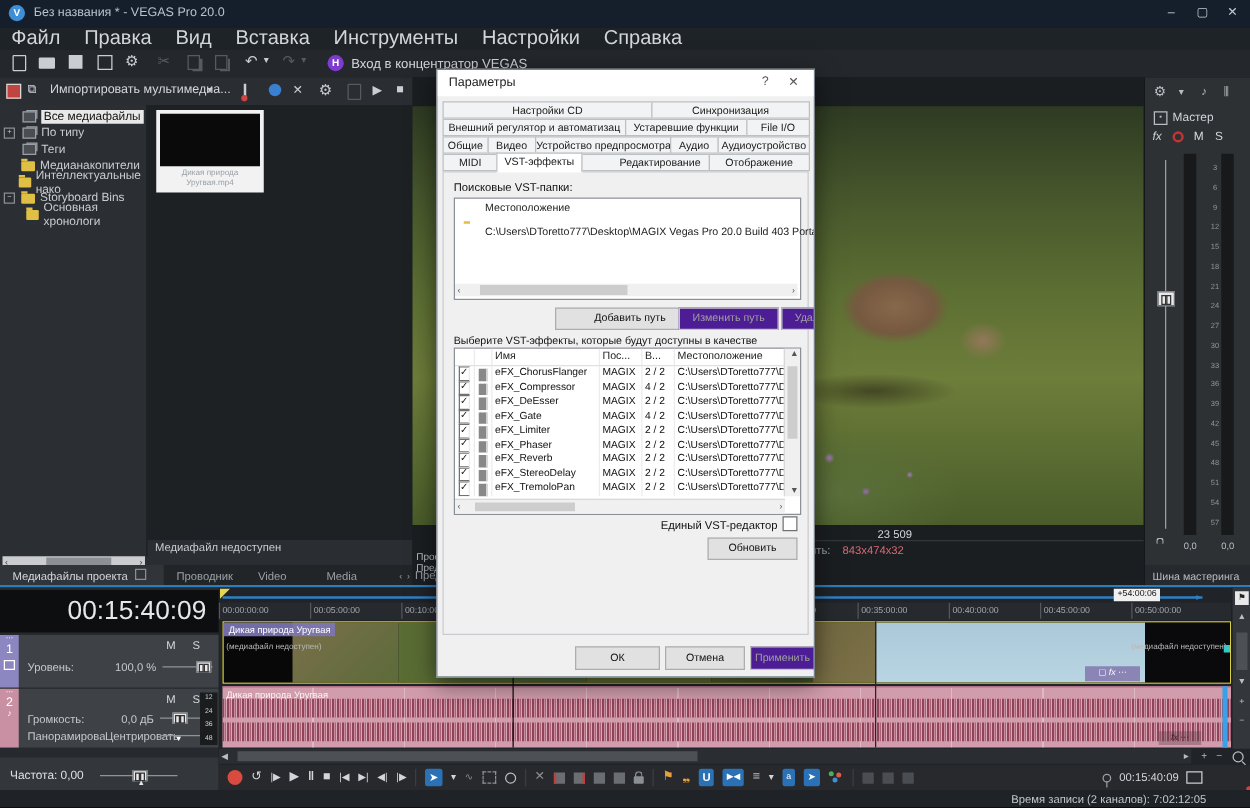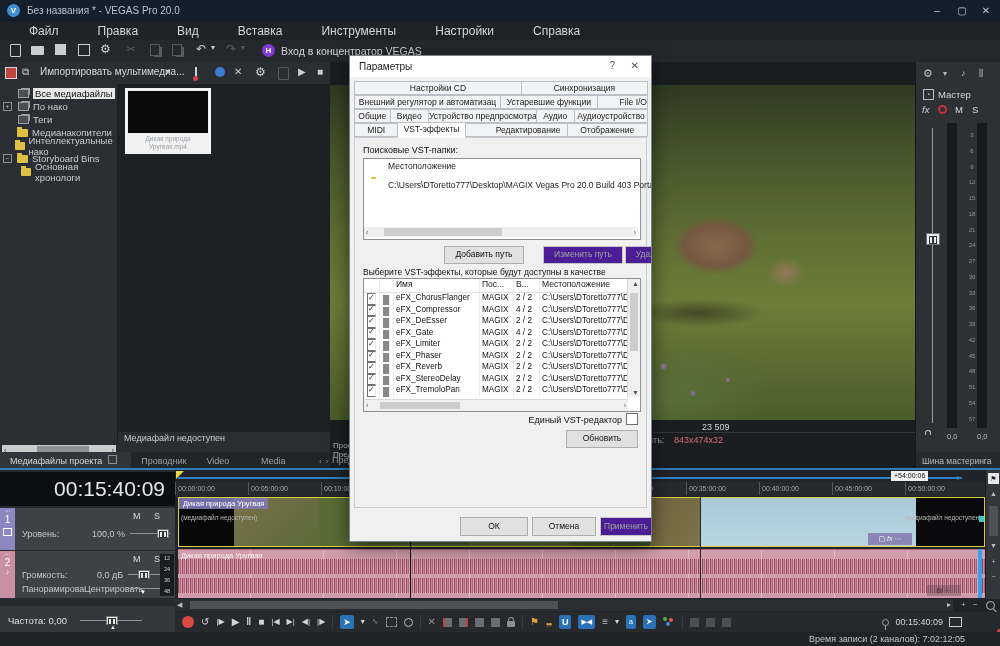--- a/index.html
+++ b/index.html
@@ -6,21 +6,21 @@
   #app{position:relative;width:1000px;height:646px;background:#17191c;overflow:hidden;
        font-family:"Liberation Sans",sans-serif;font-size:10px;color:#cdd1d5;}
   .abs{position:absolute;}
   
   .titlebar{left:0;top:0;width:1000px;height:22px;background:#141f2b;}
   .logo{left:7px;top:4px;width:13px;height:13px;border-radius:50%;background:#3f8fd6;color:#fff;
         font-size:8px;text-align:center;line-height:13px;font-weight:bold;}
   .wtitle{left:27px;top:5px;font-size:10px;color:#b9c2cc;}
   .wc{top:3px;width:22px;height:16px;text-align:center;line-height:15px;color:#c2c9d0;font-size:10px;}
   .menubar{left:0;top:22px;width:1000px;height:18px;background:#1e2327;display:flex;align-items:center;gap:19px;padding-left:9px;box-sizing:border-box;}
-  .mitem{font-size:12px;color:#d2d6da;margin-left:20px;}
+  .mitem{font-size:16px;color:#d2d6da;}
   .toolbar{left:0;top:40px;width:1000px;height:22px;background:#24282c;border-bottom:1px solid #121416;}
   .tbi{position:absolute;top:4px;}
   .glyph{font-size:12px;color:#c9ced3;}
   .dis{color:#565b60;}
   .tb-doc{width:9px;height:11px;border:1px solid #c9ced3;border-radius:1px;}
   .tb-folder{width:13px;height:9px;background:#c9ced3;border-radius:1px;margin-top:2px;}
   .tb-save{width:11px;height:11px;background:#c9ced3;}
   .tb-pop{width:10px;height:10px;border:1px solid #c9ced3;}
   .tb-copy{width:8px;height:10px;border:1px solid #565b60;box-shadow:3px 2px 0 -1px #565b60;}
   .hubc{width:13px;height:13px;border-radius:50%;background:#7e3bd0;color:#fff;font-size:8px;font-weight:bold;text-align:center;line-height:13px;}
@@ -251,21 +251,21 @@
     </div>
     <div class="abs tree">
       <div class="trow">
         <span class="tspace"></span>
           <span class="ti-clips"></span>
         <span class="tsel">Все медиафайлы</span>
       </div>
       <div class="trow">
         <span class="texp">+</span>
         <span class="ti-clips"></span>
-        <span>По нако</span>
+        <span>По типу</span>
       </div>
       <div class="trow">
         <span class="tspace"></span>
           <span class="ti-clips"></span>
         <span>Теги</span>
       </div>
       <div class="trow">
         <span class="tspace"></span>
           <span class="ti-folder"></span>
         <span>Медианакопители</span>
@@ -528,21 +528,21 @@
       <span class="abs dhelp" style="right:12px;">✕</span>
     </div>
     <div class="abs tabs">
       <div class="trowt">
         <span class="tab" style="width:57%;">Настройки CD</span>
         <span class="tab" style="width:43%;">Синхронизация</span>
       </div>
       <div class="trowt">
         <span class="tab" style="width:50%;">Внешний регулятор и автоматизац</span>
         <span class="tab" style="width:33%;">Устаревшие функции</span>
-        <span class="tab" style="width:17%;text-align:right;">File I/O</span>
+        <span class="tab" style="width:17%;">File I/O</span>
       </div>
       <div class="trowt">
         <span class="tab" style="width:12%;">Общие</span>
         <span class="tab" style="width:13%;">Видео</span>
         <span class="tab" style="width:37%;">Устройство предпросмотра</span>
         <span class="tab" style="width:13%;">Аудио</span>
         <span class="tab" style="width:25%;">Аудиоустройство</span>
       </div>
       <div class="trowt">
         <span class="tab" style="width:16%;">MIDI</span>
@@ -556,21 +556,21 @@
       <div class="abs fbox">
         <span class="abs fhead">Местоположение</span>
         <span class="abs ffold"></span>
         <span class="abs fpath">C:\Users\DToretto777\Desktop\MAGIX Vegas Pro 20.0 Build 403 Portable by</span>
         <div class="abs fscroll">
           <span class="darr">‹</span>
           <span class="thumb"></span>
           <span class="darr">›</span>
         </div>
       </div>
-      <span class="btn" style="left:89px;top:108px;width:78px;">Добавить путь</span>
+      <span class="btn" style="left:89px;top:108px;width:78px;padding-left:20px;">Добавить путь</span>
       <span class="btn disabled" style="left:188px;top:108px;width:78px;">Изменить путь</span>
       <span class="btn disabled" style="left:270px;top:108px;width:52px;">Удалить</span>
       <span class="abs dl" style="left:8px;top:129px;font-size:8.5px;">Выберите VST-эффекты, которые будут доступны в качестве аудиоплагинов:</span>
       <div class="abs etable">
         <div class="ehead">
           <span class="c1"></span>
             <span class="c2"></span>
           <span class="c3">Имя</span>
           <span class="c4">Пос...</span>
           <span class="c5">В...</span>

